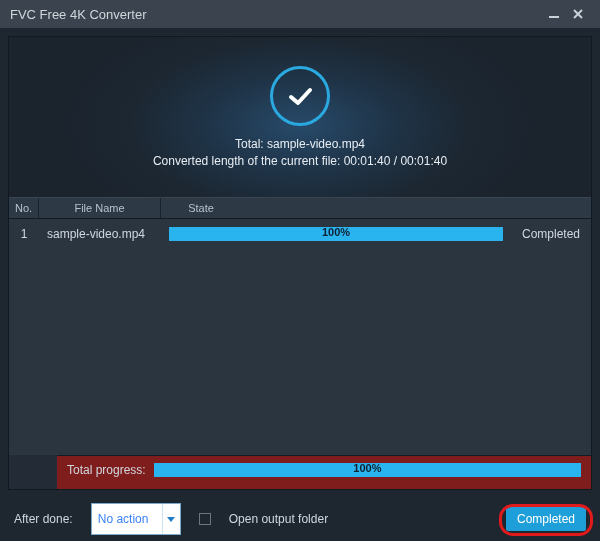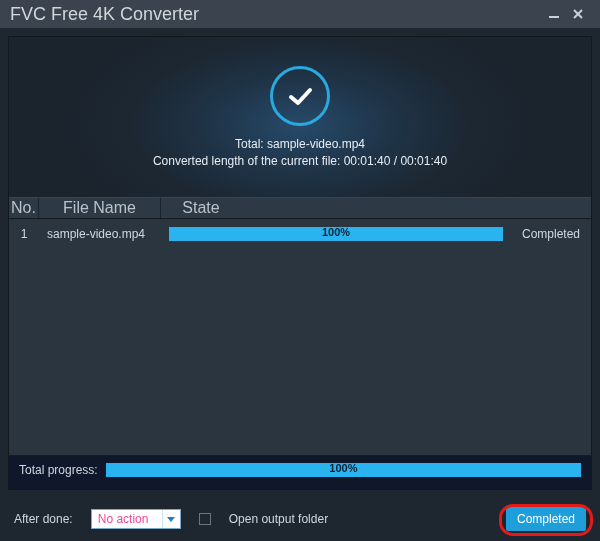--- a/index.html
+++ b/index.html
@@ -13,21 +13,21 @@
     overflow: hidden;
     position: relative;
   }
   .titlebar {
     height: 28px;
     background: #3a434e;
     display: flex;
     align-items: center;
     padding: 0 10px;
     color: #d0d6dc;
-    font-size: 18px;
+    font-size: 13px;
   }
   .titlebar .spacer { flex: 1; }
   .tb-btn { width: 24px; text-align: center; color: #c8d0d8; font-size: 14px; }
   .tb-btn svg { display:block; margin:auto; }
   .content {
     margin: 8px;
     background: #232c36;
     border: 1px solid #121820;
     height: 454px;
     display: flex;
@@ -51,21 +51,21 @@
     display: flex; align-items: center; justify-content: center;
     margin-bottom: 8px;
   }
   .header-row {
     height: 22px;
     background: #2e3946;
     border-top: 1px solid #3b4552;
     border-bottom: 1px solid #141a22;
     display: flex;
     align-items: center;
-    font-size: 16px;
+    font-size: 11px;
     color: #b9c2cb;
   }
   .header-row > div { border-right: 1px solid #1a222c; height: 100%; display:flex; align-items:center; justify-content:center; }
   .header-row > div:last-child { border-right: none; }
   .col-no { width: 30px; }
   .col-name { width: 122px; }
   .col-prog { flex: 1; }
   .col-state { width: 80px; }
   .data-row {
     height: 30px;
@@ -83,25 +83,26 @@
     height: 14px;
     background: #29b4ef;
     width: 100%;
     position: relative;
   }
   .row-prog-bar .pct {
     position: absolute; width:100%; text-align:center; top: -1px;
     color: #102030; font-weight: 600; font-size: 11px;
   }
   .totals {
-    background: #0f172a;
+    background: #7f1d1d;
     padding: 7px 10px 6px 10px;
     font-size: 12px;
     color: #cfd7df;
     border-top: 1px solid #141a22;
+    margin-left: 48px;
   }
   .total-line { display:flex; align-items:center; gap:8px; margin-bottom: 6px;}
   .total-bar {
     flex:1; height: 14px; background: #29b4ef; position: relative;
   }
   .total-bar .pct {
     position:absolute; width:100%; text-align:center; top:-1px;
     color:#102030; font-weight:600; font-size:11px;
   }
   .elapsed-line { color:#a9b3bd; }
@@ -111,23 +112,23 @@
     align-items: center;
     padding: 0 14px;
     gap: 18px;
     background: #1e262f;
     color: #cfd7df;
     font-size: 12px;
   }
   .footer .spacer { flex:1; }
   .select {
     background: #ffffff;
-    color: #ec4899;
+    color: #3b82f6;
     border: 1px solid #7ba9c9;
-    height: 20px;
+    height: 32px;
     width: 90px;
     display:flex; align-items:center;
     padding: 0 4px 0 6px;
     font-size: 12px;
     position: relative;
   }
   .select .chev {
     position:absolute; right:0; top:0; bottom:0; width:18px;
     display:flex; align-items:center; justify-content:center;
     border-left: 1px solid #cde3f2;

